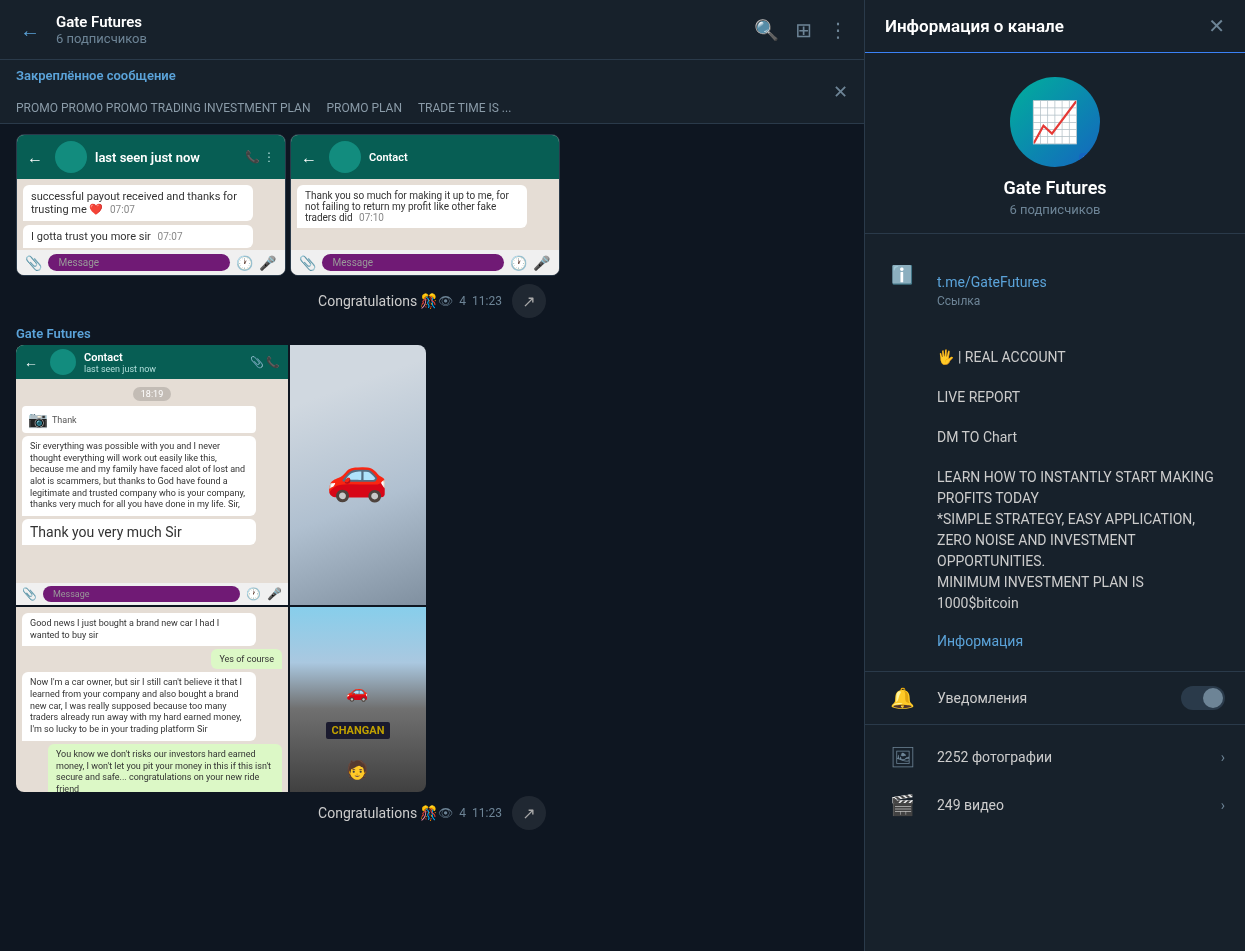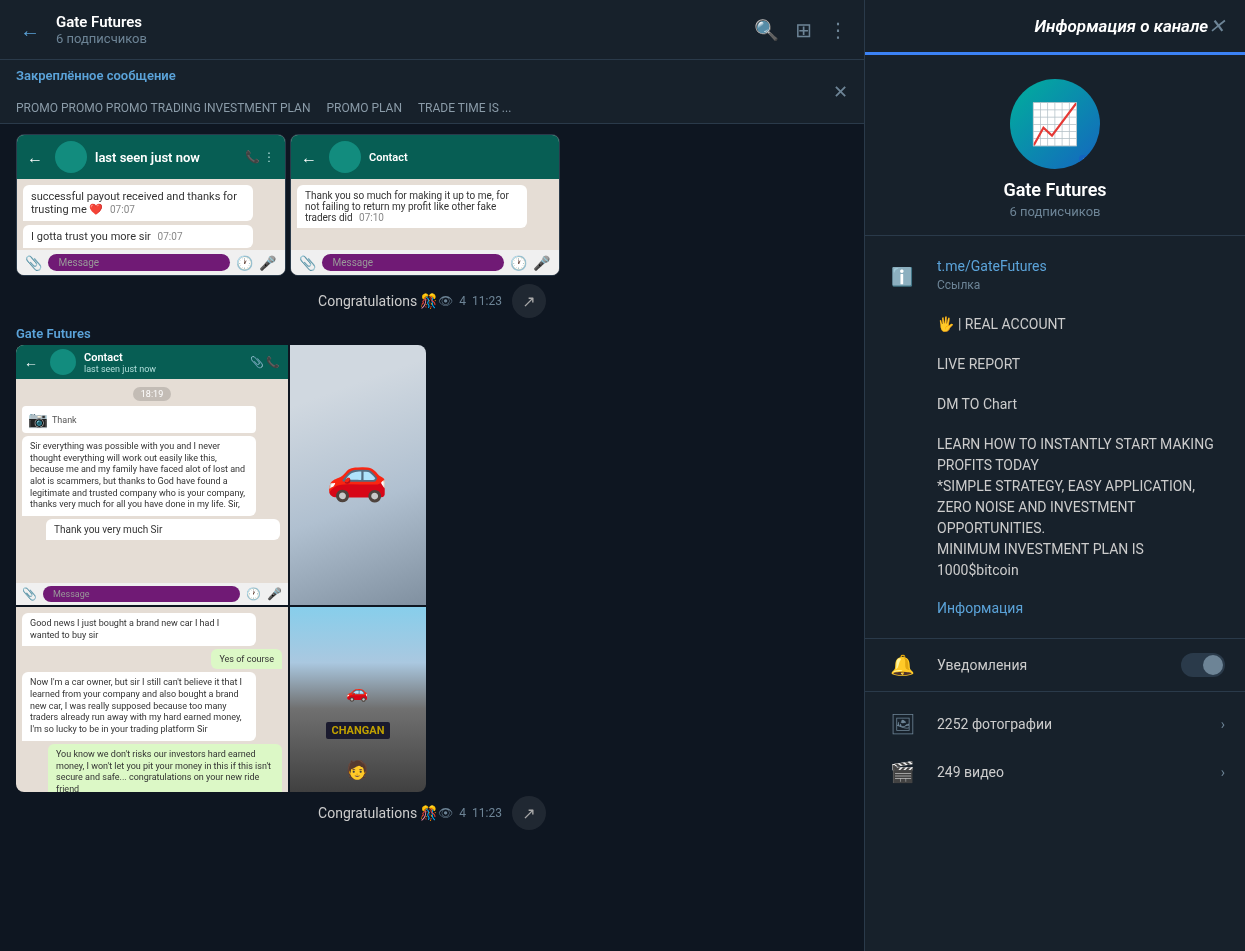--- a/index.html
+++ b/index.html
@@ -185,24 +185,23 @@
       width: 380px;
       background: #17212b;
       display: flex;
       flex-direction: column;
       overflow-y: auto;
     }
 
     .info-header {
       display: flex;
       align-items: center;
-      justify-content: flex-end;
+      justify-content: space-between;
       padding: 14px 20px;
-      border-bottom: 3px solid #3b82f6;
-      font-style: italic;
+      border-bottom: 1px solid #3b82f6;
     }
 
     .info-title {
       font-size: 17px;
       font-weight: 600;
       color: #fff;
     }
 
     .info-close {
       color: #6d8496;
@@ -277,20 +276,21 @@
       display: flex;
       align-items: center;
       justify-content: center;
       color: #6d8496;
       font-size: 18px;
       flex-shrink: 0;
     }
 
     .info-row-content {
       flex: 1;
+      margin-top: 18px;
     }
 
     .info-row-link {
       color: #5ba3d9;
       font-size: 14px;
       cursor: pointer;
       display: block;
     }
 
     .info-row-sublabel {
@@ -650,21 +650,21 @@
                 </div>
                 <div style="margin-left:auto;color:#b2dfdb;font-size:11px;">📎 📞</div>
               </div>
               <div class="wa-body" style="gap:3px;">
                 <div class="wa-time-badge">18:19</div>
                 <div style="background:#fff;border-radius:4px;padding:4px 6px;max-width:90%;display:flex;gap:4px;align-items:center;">
                   <span style="font-size:16px;">📷</span>
                   <span style="font-size:9px;color:#555;">Thank</span>
                 </div>
                 <div class="wa-msg" style="font-size:9px;line-height:1.3;">Sir everything was possible with you and I never thought everything will work out easily like this, because me and my family have faced alot of lost and alot is scammers, but thanks to God have found a legitimate and trusted company who is your company, thanks very much for all you have done in my life. Sir,</div>
-                <div class="wa-msg" style="font-size:10px;margin-left:24px;">Thank you very much Sir</div>
+                <div class="wa-msg" style="font-size:14px;">Thank you very much Sir</div>
               </div>
               <div class="wa-footer" style="padding:3px 6px;">
                 <span style="font-size:12px;">📎</span>
                 <div class="wa-input" style="font-size:9px;">Message</div>
                 <span style="font-size:12px;">🕐</span>
                 <span style="font-size:12px;">🎤</span>
               </div>
             </div>
           </div>
 

